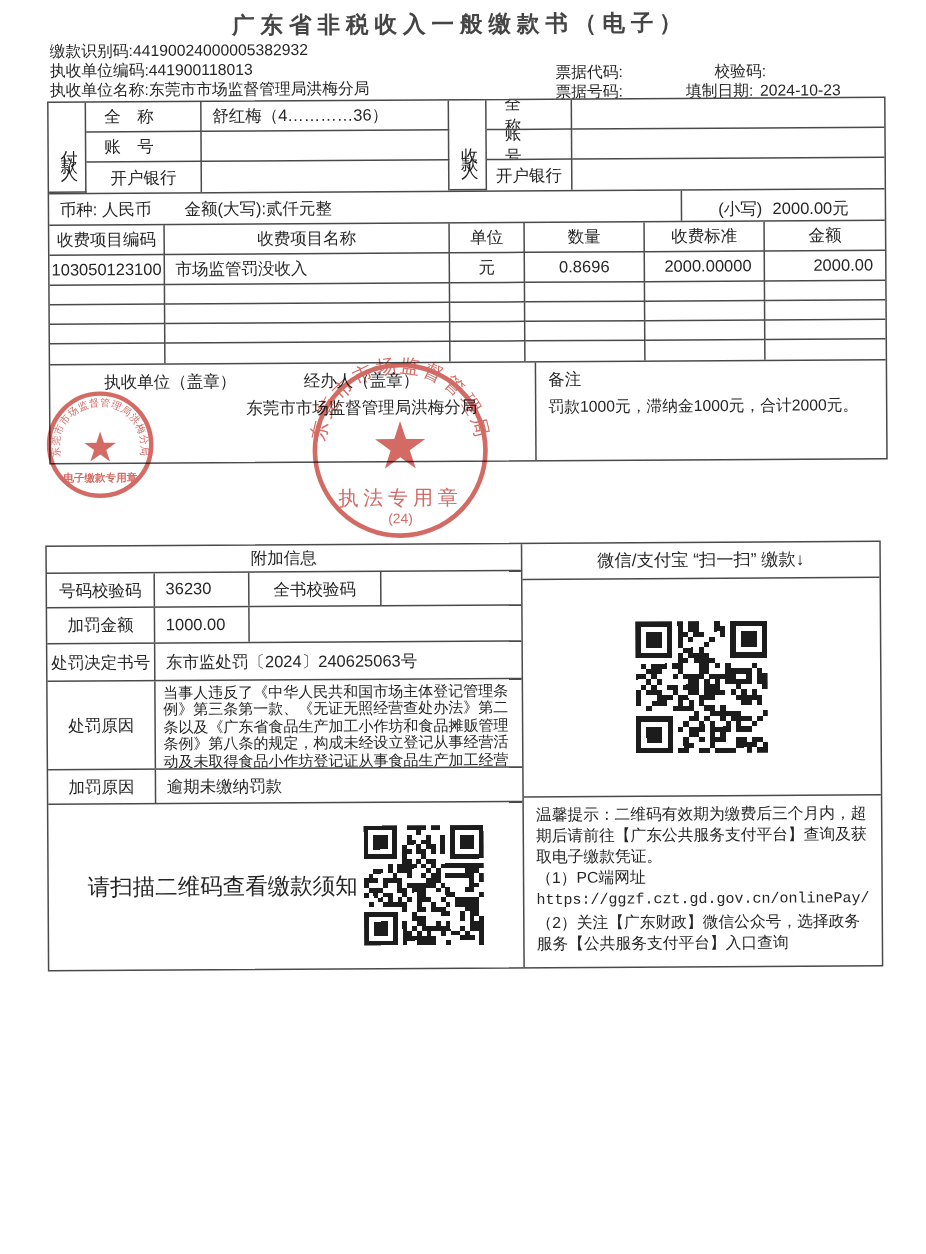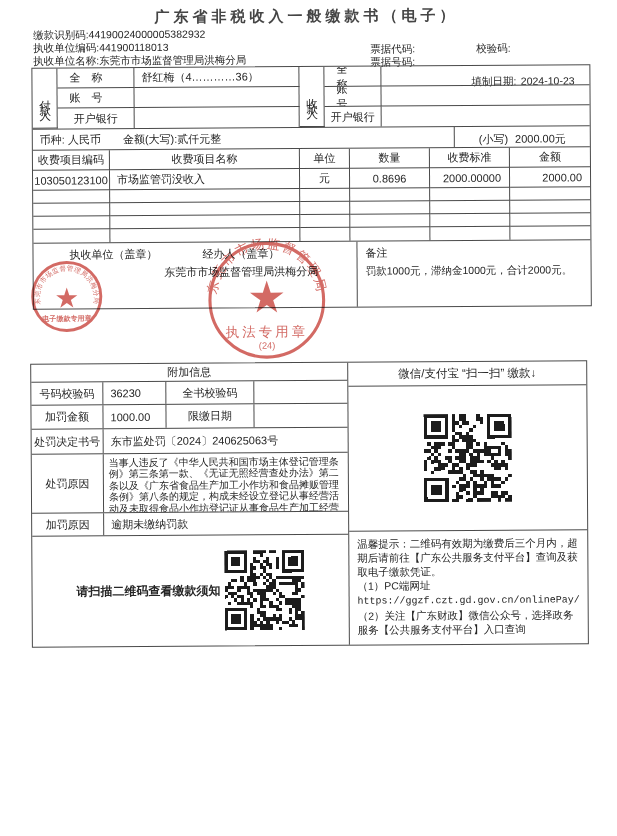--- a/index.html
+++ b/index.html
@@ -43,21 +43,21 @@
     <div class="hline">执收单位编码:441900118013</div>
     <div class="hline">执收单位名称:东莞市市场监督管理局洪梅分局</div>
   </div>
 
   <div class="abs" style="left:372px;top:39px;">
     <span class="hr-lab">票据代码:</span></div>
   <div class="abs" style="left:478px;top:39px;">
     <span class="hr-lab">校验码:</span></div>
   <div class="abs" style="left:372px;top:52px;text-align:right;">
     <span class="hr-lab">票据号码:</span></div>
-  <div class="abs" style="left:473px;top:52px;margin-top:20px;">
+  <div class="abs" style="left:459px;top:52px;">
     <span class="hr-lab">填制日期:</span>
     <span class="hr-lab">2024-10-23</span></div>
 
   <div class="abs tbl" style="left:33px;top:66px;width:559px;">
 
     <div class="sec" style="grid-template-columns:25px 77px 165px 25px 57px 1fr;grid-template-rows:20px 20px 20px;">
       <div class="c vert" style="grid-row:1/4;">付款人</div>
       <div class="c lab2">全　称</div>
       <div class="c pl">舒红梅（4…………36）</div>
       <div class="c vert" style="grid-row:1/4;grid-column:4;">收款人</div>
@@ -144,37 +144,36 @@
         <div class="c nr nb ctr">附加信息</div>
       </div>
       <div class="sec" style="grid-template-columns:72px 63px 88px 1fr;grid-template-rows:22px;">
         <div class="c nb ctr">号码校验码</div>
         <div class="c nb pl">36230</div>
         <div class="c nb ctr">全书校验码</div>
       </div>
       <div class="sec" style="grid-template-columns:72px 63px 88px 1fr;grid-template-rows:23px;">
         <div class="c nb ctr">加罚金额</div>
         <div class="c nb pl">1000.00</div>
-        <div class="c nb ctr">限缴日期</div>
       </div>
       <div class="sec" style="grid-template-columns:72px 1fr;grid-template-rows:24px;">
         <div class="c nb ctr">处罚决定书号</div>
         <div class="c nr nb pl">东市监处罚〔2024〕240625063号</div>
       </div>
       <div class="sec" style="grid-template-columns:72px 1fr;grid-template-rows:58px;">
         <div class="c nb ctr">处罚原因</div>
         <div class="c nr nb small">当事人违反了《中华人民共和国市场主体登记管理条例》第三条第一款、《无证无照经营查处办法》第二条以及《广东省食品生产加工小作坊和食品摊贩管理条例》第八条的规定，构成未经设立登记从事经营活动及未取得食品小作坊登记证从事食品生产加工经营的行为。</div>
       </div>
       <div class="sec" style="grid-template-columns:72px 1fr;grid-template-rows:22px;">
         <div class="c nb ctr">加罚原因</div>
         <div class="c nr nb pl">逾期未缴纳罚款</div>
       </div>
       <div class="sec" style="grid-template-columns:1fr;grid-template-rows:110px;">
         <div class="c nr nb ctr">
-          <span style="font-size:12px;font-weight:bold;">请扫描二维码查看缴款须知</span>
+          <span style="font-size:15px;">请扫描二维码查看缴款须知</span>
           <span class="qr" style="width:80px;height:80px;margin-left:4px;"><svg xmlns="http://www.w3.org/2000/svg" viewBox="0 0 25 25" width="100%" height="100%" shape-rendering="crispEdges">
                 <rect x="9" y="0" width="1" height="1" fill="#1c1c1c"></rect>
                 <rect x="10" y="0" width="1" height="1" fill="#1c1c1c"></rect>
                 <rect x="11" y="0" width="1" height="1" fill="#1c1c1c"></rect>
                 <rect x="12" y="0" width="1" height="1" fill="#1c1c1c"></rect>
                 <rect x="14" y="0" width="1" height="1" fill="#1c1c1c"></rect>
                 <rect x="15" y="0" width="1" height="1" fill="#1c1c1c"></rect>
                 <rect x="11" y="1" width="1" height="1" fill="#1c1c1c"></rect>
                 <rect x="9" y="2" width="1" height="1" fill="#1c1c1c"></rect>
                 <rect x="13" y="2" width="1" height="1" fill="#1c1c1c"></rect>

